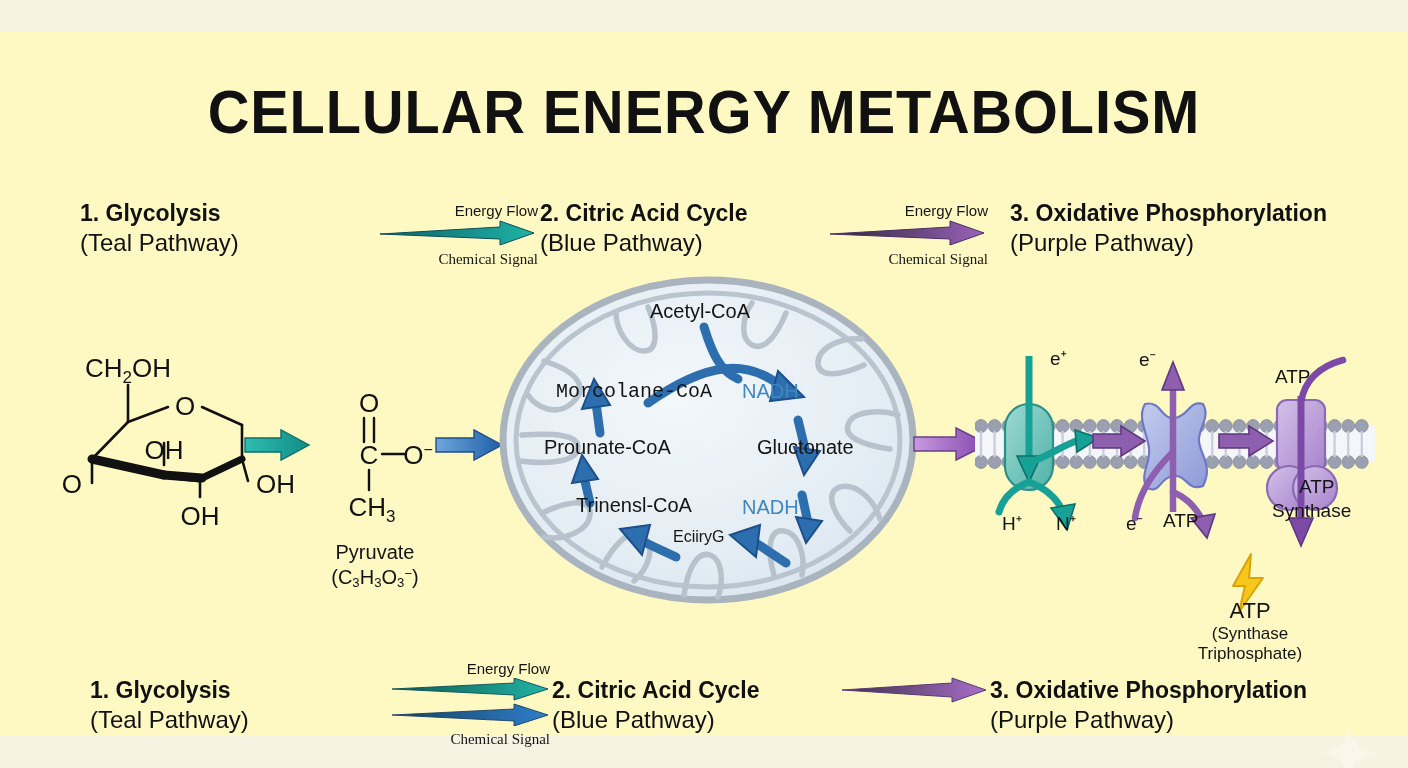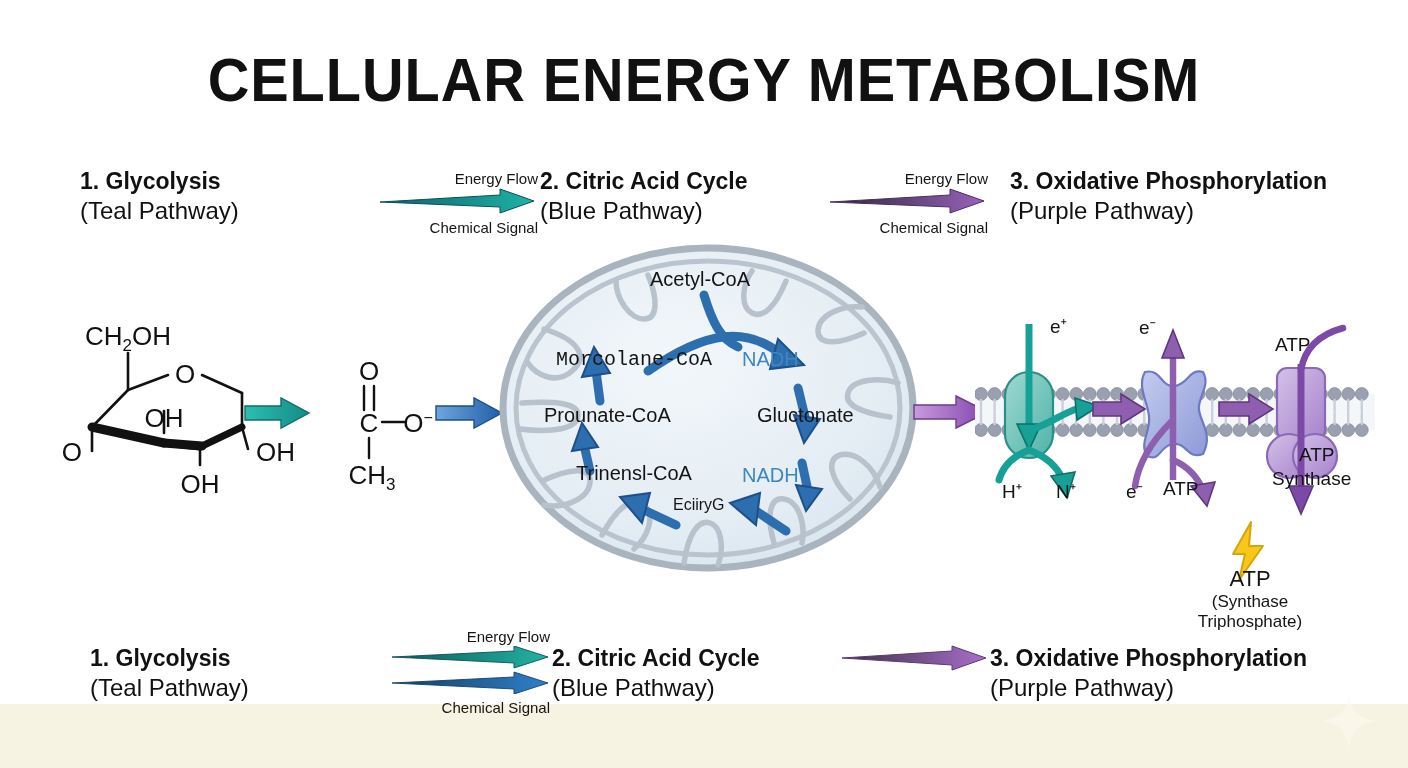--- a/index.html
+++ b/index.html
@@ -2,21 +2,21 @@
 <html><head>
 <meta charset="utf-8">
 <style>
   * { box-sizing: border-box; margin: 0; padding: 0; }
   html, body {
     width: 1408px; height: 768px;
     background: #f7f3e3;
     font-family: "Liberation Sans", sans-serif;
     overflow: hidden;
   }
-  #stage { position: relative; width: 1408px; height: 704px; background: #ffffff; }
+  #stage { position: relative; width: 1408px; height: 704px; background: #fef9c3; margin-top: 32px; }
 
   .abs { position: absolute; }
 
   
   #title {
     left: 0; top: 44px; width: 1408px;
     text-align: center;
     font-size: 62px;
     font-weight: 700;
     letter-spacing: 1px;
@@ -36,21 +36,21 @@
     font-family: "Liberation Sans", sans-serif;
   }
 
   
   .conn { text-align: right; }
   .conn .cl {
     font-size: 15px; color: #151515; white-space: nowrap;
     font-family: "Liberation Sans", sans-serif;
   }
   .conn .cl.top { margin-bottom: 1px; }
-  .conn .cl.bot { margin-top: 1px; }
+  .conn .cl.bot { margin-top: 1px; font-family: Liberation Serif, serif; }
 
   
   .mol-label { text-align: center; color: #141414; font-size: 20px; line-height: 1.25; white-space: nowrap; }
   .atom { font-size: 26px; fill: #111; }
 
   
   .cyc { font-size: 20px; color: #141414; white-space: nowrap; }
   .cyc.nadh { color: #3d86bf; }
   .cyc.small { font-size: 16px; }
 
@@ -163,20 +163,24 @@
       <path d="M54,34 L54,58"></path>
       <path d="M62,70 L86,70"></path>
       <path d="M49,86 L49,106"></path>
     </g>
     <text class="atom" x="49" y="28" text-anchor="middle">O</text>
     <text class="atom" x="49" y="80" text-anchor="middle">C</text>
     <text class="atom" x="98" y="80" text-anchor="middle">O<tspan font-size="16" dy="-9">−</tspan></text>
     <text class="atom" x="52" y="132" text-anchor="middle">CH<tspan font-size="17" dy="6">3</tspan></text>
   </svg>
 
+  <div class="abs mol-label" style="left:280px; top:508px; width:190px;">
+    <div>Pyruvate</div>
+    <div>(C<sub>3</sub>H<sub>3</sub>O<sub>3</sub><sup>−</sup>)</div>
+  </div>
 
   <svg class="abs" style="left:434px; top:396px;" width="70" height="34" viewBox="0 0 70 34">
     <defs>
       <linearGradient id="gBlueA" x1="0" y1="0" x2="1" y2="0">
         <stop offset="0" stop-color="#6fa6dc"></stop>
           <stop offset="1" stop-color="#1f5fa8"></stop>
       </linearGradient>
     </defs>
     <path d="M2,10 L40,10 L40,2 L68,17 L40,32 L40,24 L2,24 Z" fill="url(#gBlueA)" stroke="#1d4f8c" stroke-width="1.4"></path>
   </svg>

